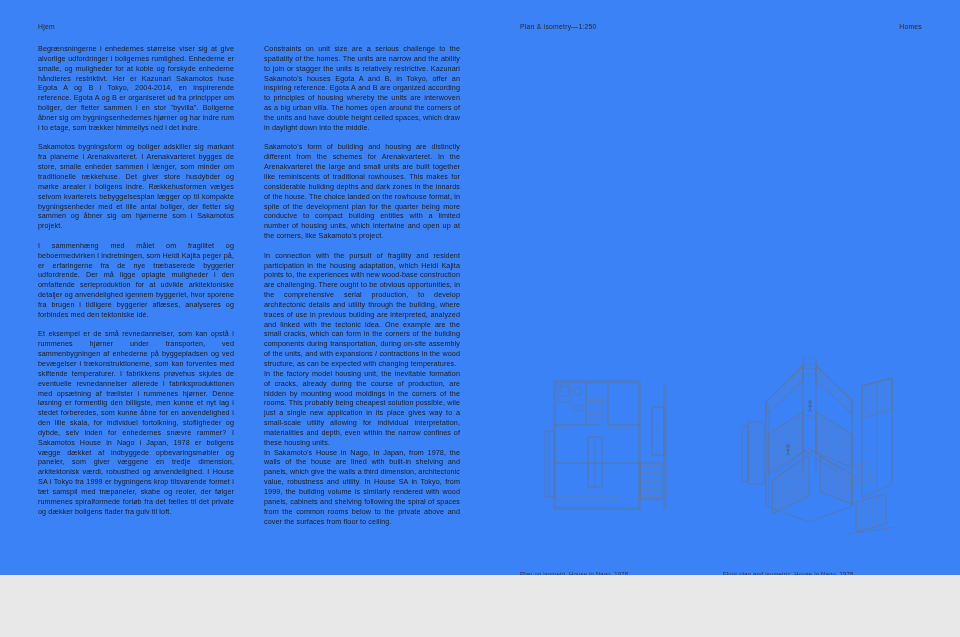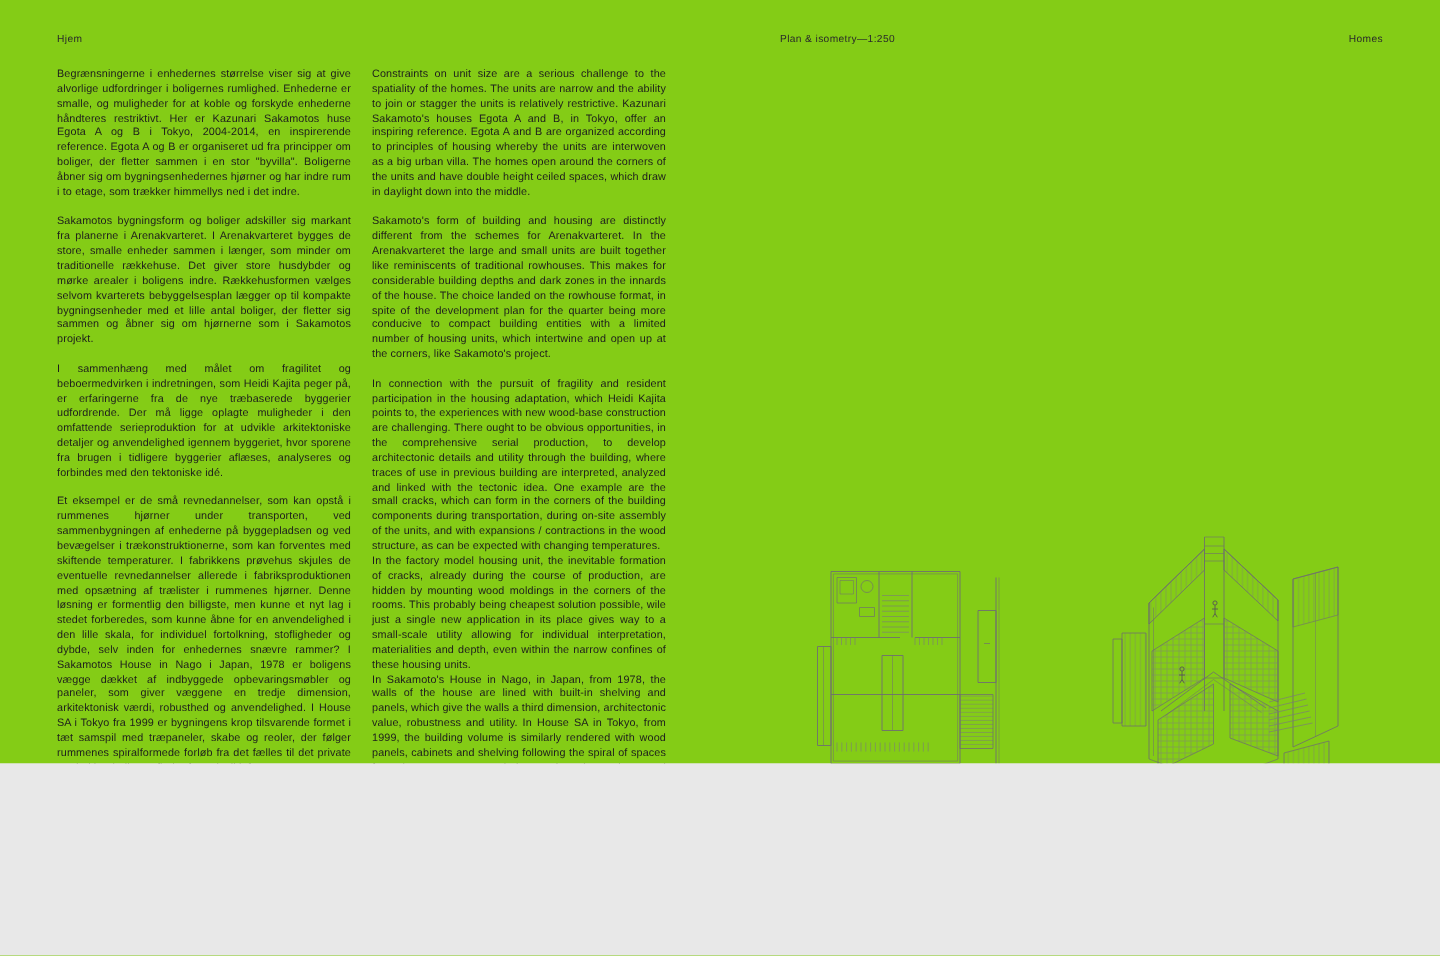--- a/index.html
+++ b/index.html
@@ -1,17 +1,17 @@
 <!DOCTYPE html>
 <html><head>
 <meta charset="utf-8">
 <style>
   html,body{margin:0;padding:0;background:#e8e8e8;}
   .spread{
-    position:relative;width:960px;height:509px;background:#84cc16;
+    position:relative;width:960px;height:575px;background:#3b82f6;
     font-family:"Liberation Sans", sans-serif;color:#1d1d1d;overflow:hidden;text-decoration:underline;
   }
   .runhead{
     position:absolute;top:23px;font-size:6.8px;letter-spacing:.25px;color:#2a2a2a;white-space:nowrap;
   }
   .pagenum{
     position:absolute;top:596px;font-size:6.8px;color:#2a2a2a;
   }
   .textcol{
     position:absolute;top:44px;width:196px;
@@ -35,21 +35,21 @@
   <span class="runhead" style="left:520px">Plan &amp; isometry—1:250</span>
   <span class="runhead" style="right:38px">Homes</span>
 
   <div class="textcol" style="left:38px">
     <p class="gap">Begrænsningerne i enhedernes størrelse viser sig at give alvorlige udfordringer i boligernes rumlighed. Enhederne er smalle, og muligheder for at koble og forskyde enhederne håndteres restriktivt. Her er Kazunari Sakamotos huse Egota A og B i Tokyo, 2004-2014, en inspirerende reference. Egota A og B er organiseret ud fra principper om boliger, der fletter sammen i en stor "byvilla". Boligerne åbner sig om bygningsenhedernes hjørner og har indre rum i to etage, som trækker himmellys ned i det indre.</p>
     <p class="gap">Sakamotos bygningsform og boliger adskiller sig markant fra planerne i Arenakvarteret. I Arenakvarteret bygges de store, smalle enheder sammen i længer, som minder om traditionelle rækkehuse. Det giver store husdybder og mørke arealer i boligens indre. Rækkehusformen vælges selvom kvarterets bebyggelsesplan lægger op til kompakte bygningsenheder med et lille antal boliger, der fletter sig sammen og åbner sig om hjørnerne som i Sakamotos projekt.</p>
     <p class="gap">I sammenhæng med målet om fragilitet og beboermedvirken i indretningen, som Heidi Kajita peger på, er erfaringerne fra de nye træbaserede byggerier udfordrende. Der må ligge oplagte muligheder i den omfattende serieproduktion for at udvikle arkitektoniske detaljer og anvendelighed igennem byggeriet, hvor sporene fra brugen i tidligere byggerier aflæses, analyseres og forbindes med den tektoniske idé.</p>
     <p>Et eksempel er de små revnedannelser, som kan opstå i rummenes hjørner under transporten, ved sammenbygningen af enhederne på byggepladsen og ved bevægelser i trækonstruktionerne, som kan forventes med skiftende temperaturer. I fabrikkens prøvehus skjules de eventuelle revnedannelser allerede i fabriksproduktionen med opsætning af trælister i rummenes hjørner. Denne løsning er formentlig den billigste, men kunne et nyt lag i stedet forberedes, som kunne åbne for en anvendelighed i den lille skala, for individuel fortolkning, stofligheder og dybde, selv inden for enhedernes snævre rammer? I Sakamotos House in Nago i Japan, 1978 er boligens vægge dækket af indbyggede opbevaringsmøbler og paneler, som giver væggene en tredje dimension, arkitektonisk værdi, robusthed og anvendelighed. I House SA i Tokyo fra 1999 er bygningens krop tilsvarende formet i tæt samspil med træpaneler, skabe og reoler, der følger rummenes spiralformede forløb fra det fælles til det private og dækker boligens flader fra gulv til loft.</p>
   </div>
 
-  <div class="textcol" style="left:248px">
+  <div class="textcol" style="left:264px">
     <p class="gap">Constraints on unit size are a serious challenge to the spatiality of the homes. The units are narrow and the ability to join or stagger the units is relatively restrictive. Kazunari Sakamoto's houses Egota A and B, in Tokyo, offer an inspiring reference. Egota A and B are organized according to principles of housing whereby the units are interwoven as a big urban villa. The homes open around the corners of the units and have double height ceiled spaces, which draw in daylight down into the middle.</p>
     <p class="gap">Sakamoto's form of building and housing are distinctly different from the schemes for Arenakvarteret. In the Arenakvarteret the large and small units are built together like reminiscents of traditional rowhouses. This makes for considerable building depths and dark zones in the innards of the house. The choice landed on the rowhouse format, in spite of the development plan for the quarter being more conducive to compact building entities with a limited number of housing units, which intertwine and open up at the corners, like Sakamoto's project.</p>
     <p>In connection with the pursuit of fragility and resident participation in the housing adaptation, which Heidi Kajita points to, the experiences with new wood-base construction are challenging. There ought to be obvious opportunities, in the comprehensive serial production, to develop architectonic details and utility through the building, where traces of use in previous building are interpreted, analyzed and linked with the tectonic idea. One example are the small cracks, which can form in the corners of the building components during transportation, during on-site assembly of the units, and with expansions / contractions in the wood structure, as can be expected with changing temperatures.</p>
     <p>In the factory model housing unit, the inevitable formation of cracks, already during the course of production, are hidden by mounting wood moldings in the corners of the rooms. This probably being cheapest solution possible, wile just a single new application in its place gives way to a small-scale utility allowing for individual interpretation, materialities and depth, even within the narrow confines of these housing units.</p>
     <p>In Sakamoto's House in Nago, in Japan, from 1978, the walls of the house are lined with built-in shelving and panels, which give the walls a third dimension, architectonic value, robustness and utility. In House SA in Tokyo, from 1999, the building volume is similarly rendered with wood panels, cabinets and shelving following the spiral of spaces from the common rooms below to the private above and cover the surfaces from floor to ceiling.</p>
   </div>
 
   <div class="figure" style="left:544px;top:379px;width:130px;height:140px">
     <svg width="130" height="140" viewBox="0 0 130 140">
       <defs>

